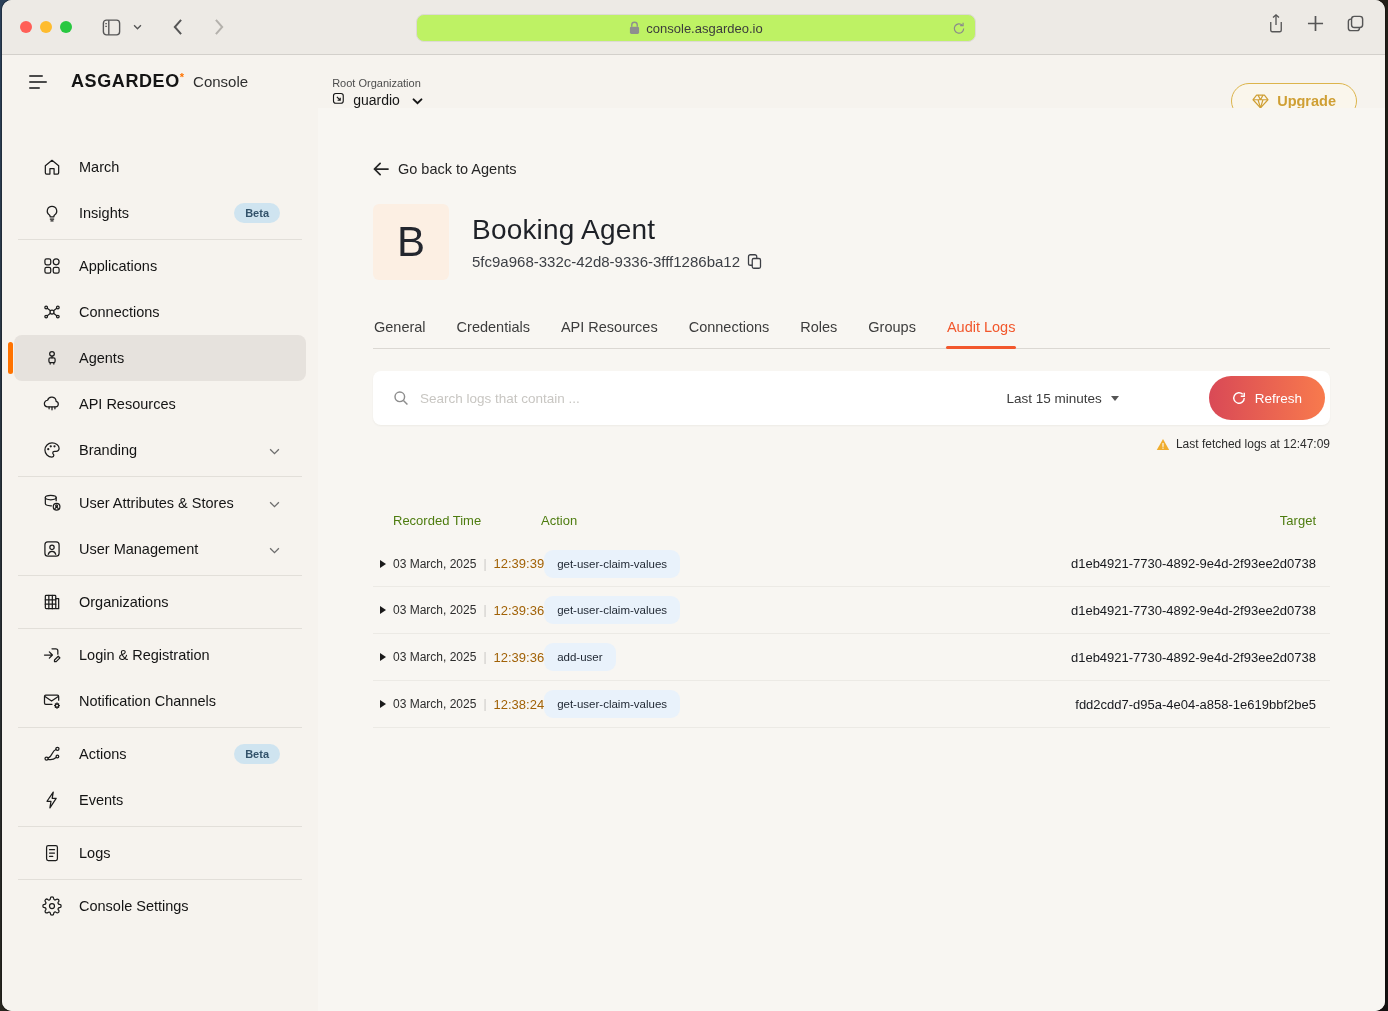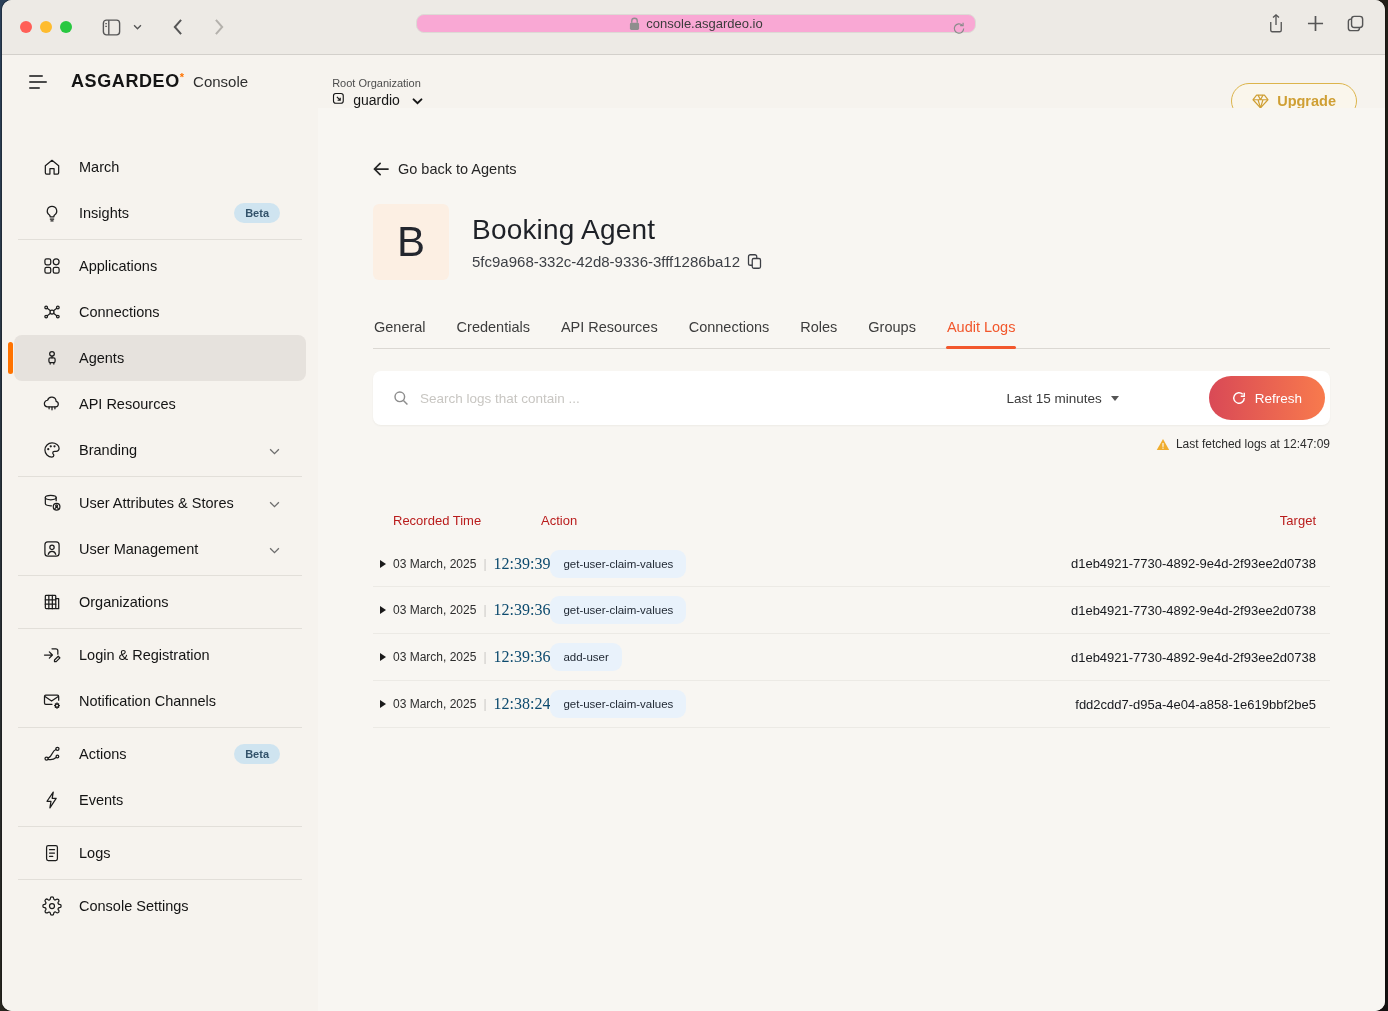--- a/index.html
+++ b/index.html
@@ -24,22 +24,22 @@
     border-bottom:1px solid #d3d0cb;
   }
   .traffic{ position:absolute; left:18px; top:21px; display:flex; gap:8px; }
   .tl{ width:12px; height:12px; border-radius:50%; display:inline-block; }
   .tl.red{ background:#ff5f57; } .tl.yellow{ background:#febc2e; } .tl.green{ background:#28c840; }
   .chrome-left{ position:absolute; left:96px; top:13px; display:flex; align-items:center; gap:6px; color:#565656; }
   .chrome-btn{ width:26px; height:28px; display:flex; align-items:center; justify-content:center; }
   .chrome-btn svg{ display:block; }
   .fwd{ color:#b4b1ac; }
   .url-bar{
-    position:absolute; left:414px; top:14px; width:560px; height:19px;
-    background:#f9a8d4; border:1px solid #dddad5; border-radius:8px;
+    position:absolute; left:414px; top:14px; width:560px; height:28px;
+    background:#bef264; border:1px solid #dddad5; border-radius:8px;
     display:flex; align-items:center; justify-content:center; gap:6px;
     font-size:13px; color:#3c3c3c;
   }
   .url-reload{ position:absolute; right:9px; top:6px; color:#8b8b8b; }
   .chrome-right{ position:absolute; right:20px; top:13px; display:flex; gap:22px; color:#565656; align-items:center; }
   
   .app-header{
     height:53px; background:#f6f3ee;
     display:flex; align-items:center;
   }
@@ -132,34 +132,34 @@
     background:linear-gradient(90deg,#d94956 0%,#f87a4d 100%);
     color:#fff; font-size:13.5px; font-family:inherit;
     display:flex; align-items:center; gap:9px;
   }
   .fetched-line{
     margin-top:12px; display:flex; justify-content:flex-end; align-items:center; gap:6px;
     font-size:12px; color:#2c2c2c;
   }
   
   .log-table{ margin-top:49px; }
-  .t-head{ display:flex; align-items:center; height:40px; font-size:13px; color:#b91c1c; padding-right:14px; }
+  .t-head{ display:flex; align-items:center; height:40px; font-size:13px; color:#4d7c0f; padding-right:14px; }
   .h-time{ flex:0 0 168px; padding-left:20px; }
   .h-action{ flex:1; }
   .h-target{ text-align:right; }
   .t-row{
     display:flex; align-items:center; height:47px;
     border-bottom:1px solid #eceae5; padding:0 14px 0 7px; cursor:pointer;
   }
   .t-row:first-of-type{ border-top:1px solid transparent; }
   .c-time{ flex:0 0 161px; display:flex; align-items:center; gap:7px; }
   .row-caret{ width:0; height:0; border-top:4.5px solid transparent; border-bottom:4.5px solid transparent; border-left:6px solid #1a1a1a; flex-shrink:0; }
   .c-date{ font-size:12px; color:#2d2d2d; white-space:nowrap; }
   .c-sep{ color:#cccac6; font-size:12px; }
-  .c-clock{ font-size:16px; color:#0c4a6e;font-family:Liberation Serif, serif; }
+  .c-clock{ font-size:13px; color:#a16207; }
   .c-action{ flex:1; }
   .action-pill{
     display:inline-block; background:#e9f2fb; color:#1d2530;
     font-size:11.5px; padding:8px 13px; border-radius:9px;
   }
   .c-target{ font-size:13px; color:#17191e; text-align:right; }
   .warn-tri{ display:flex; }
 </style>
 </head>
 <body>

